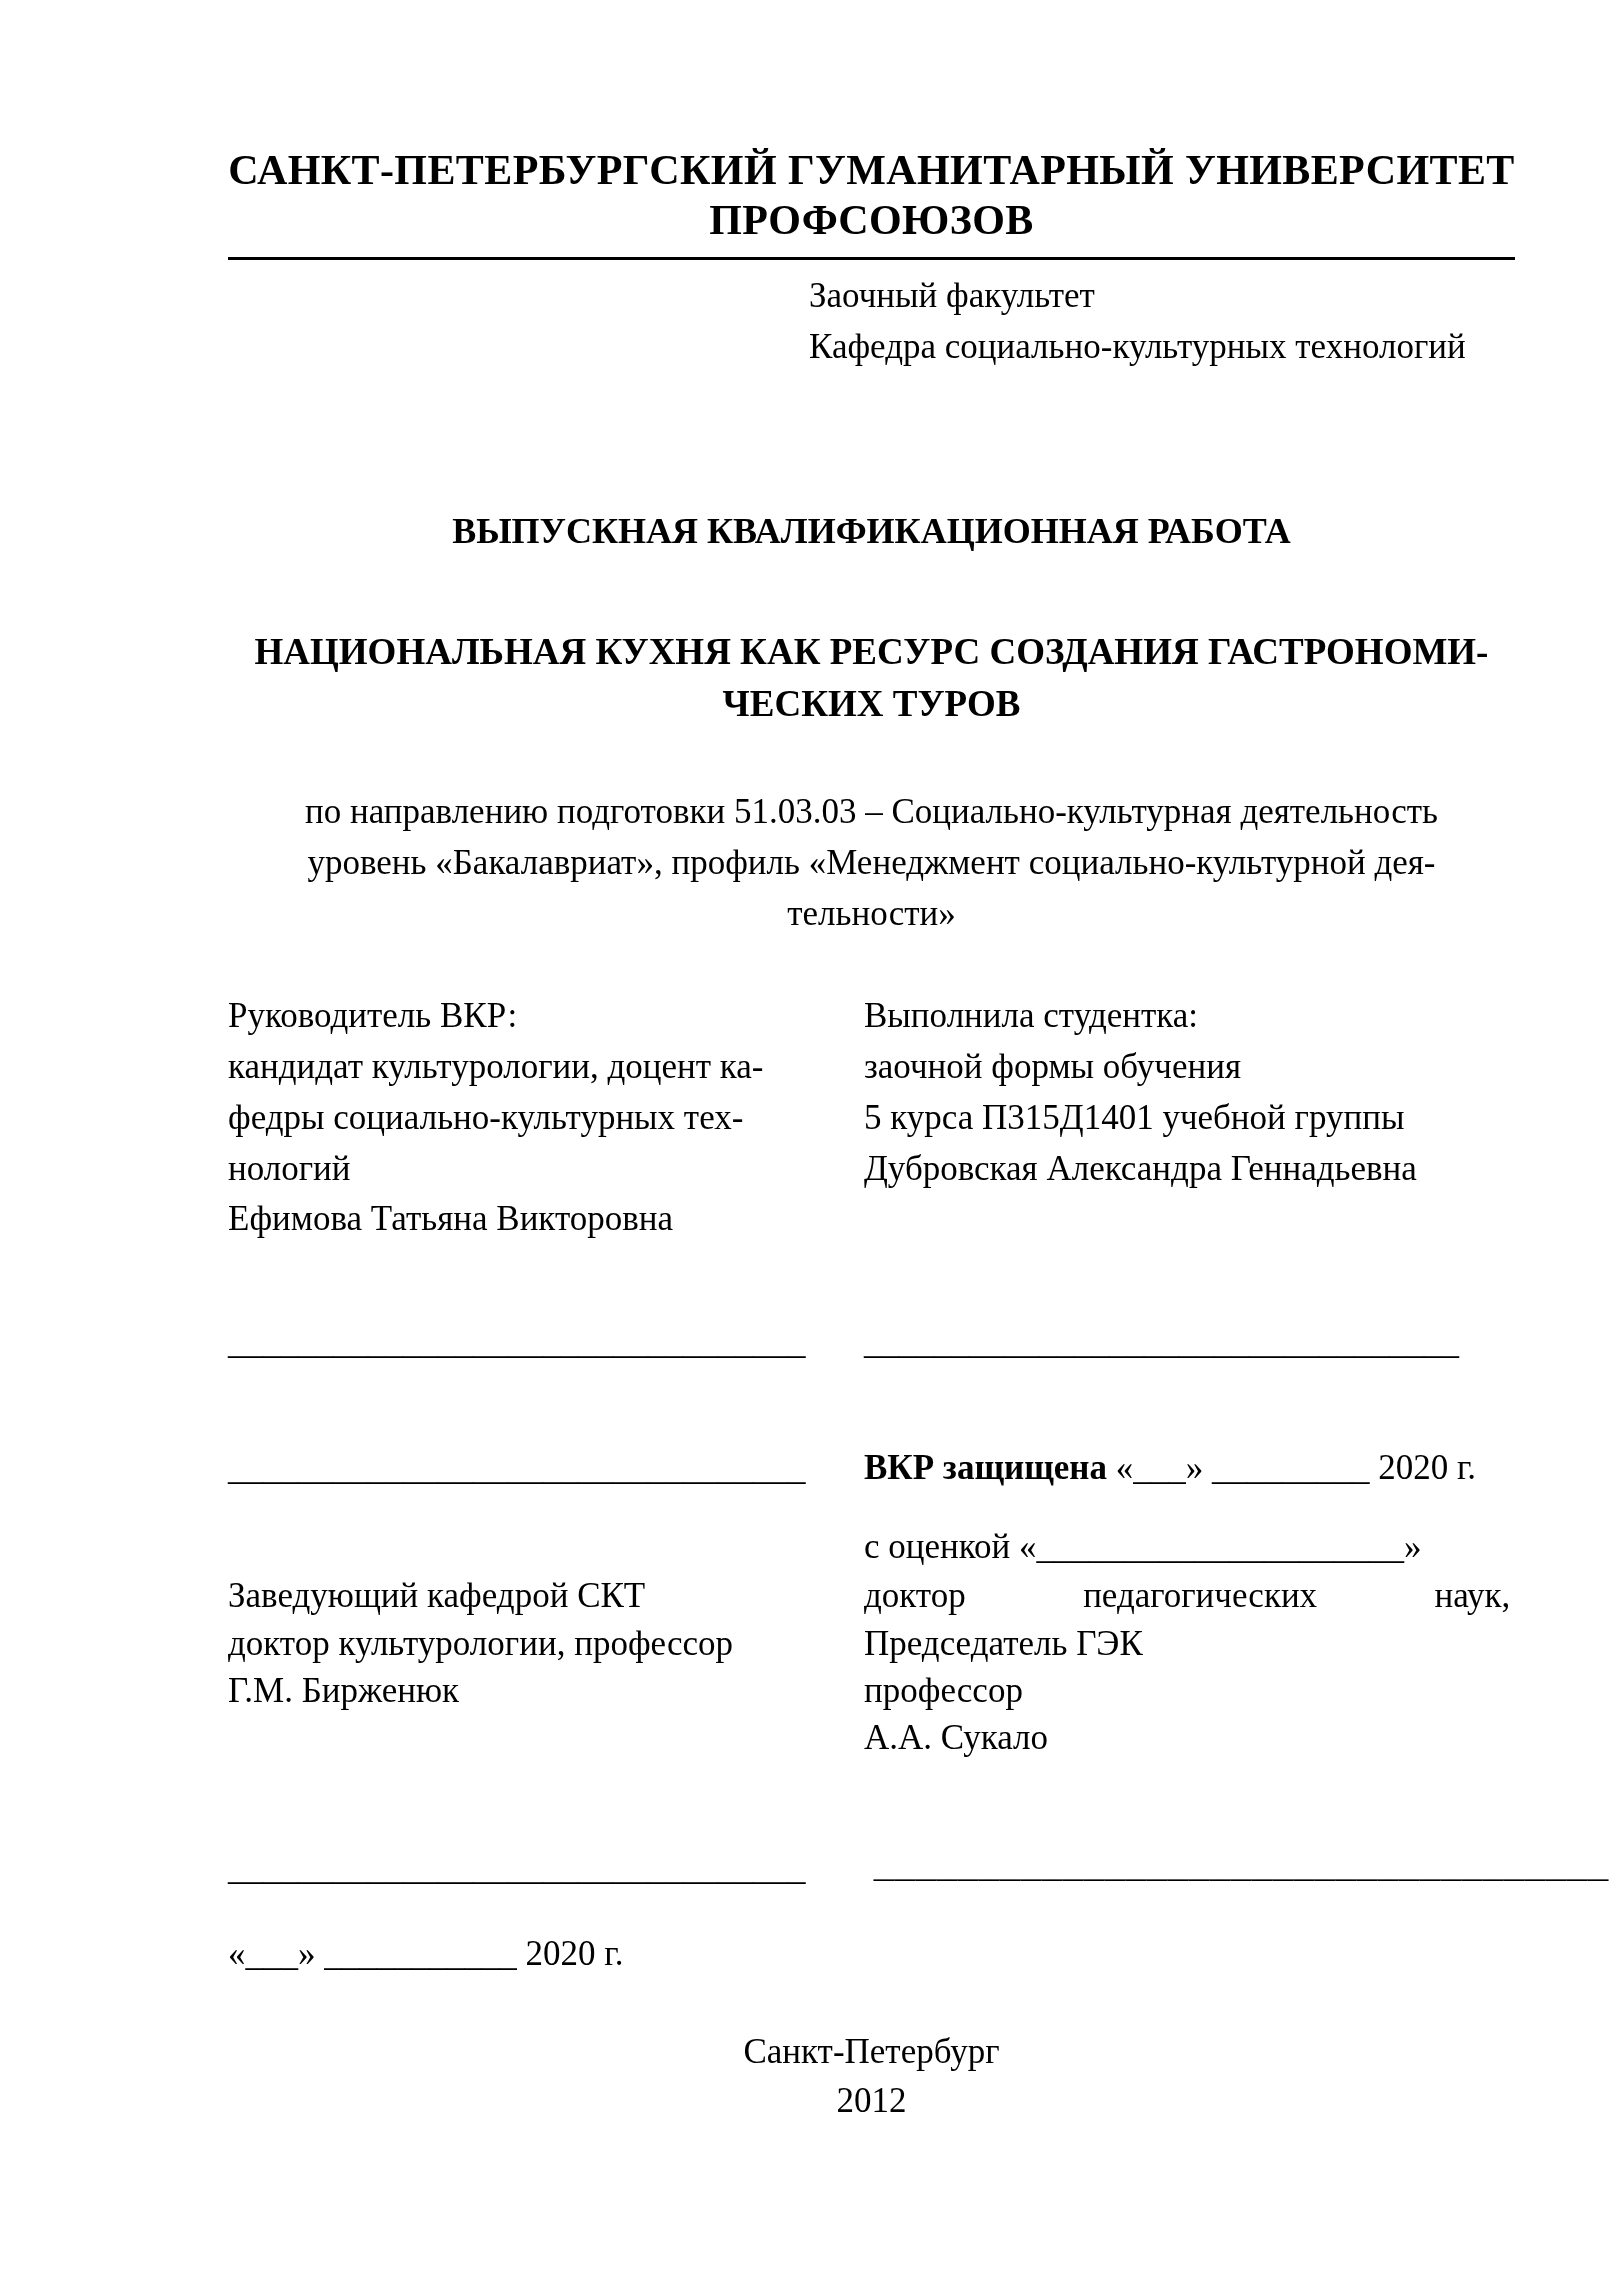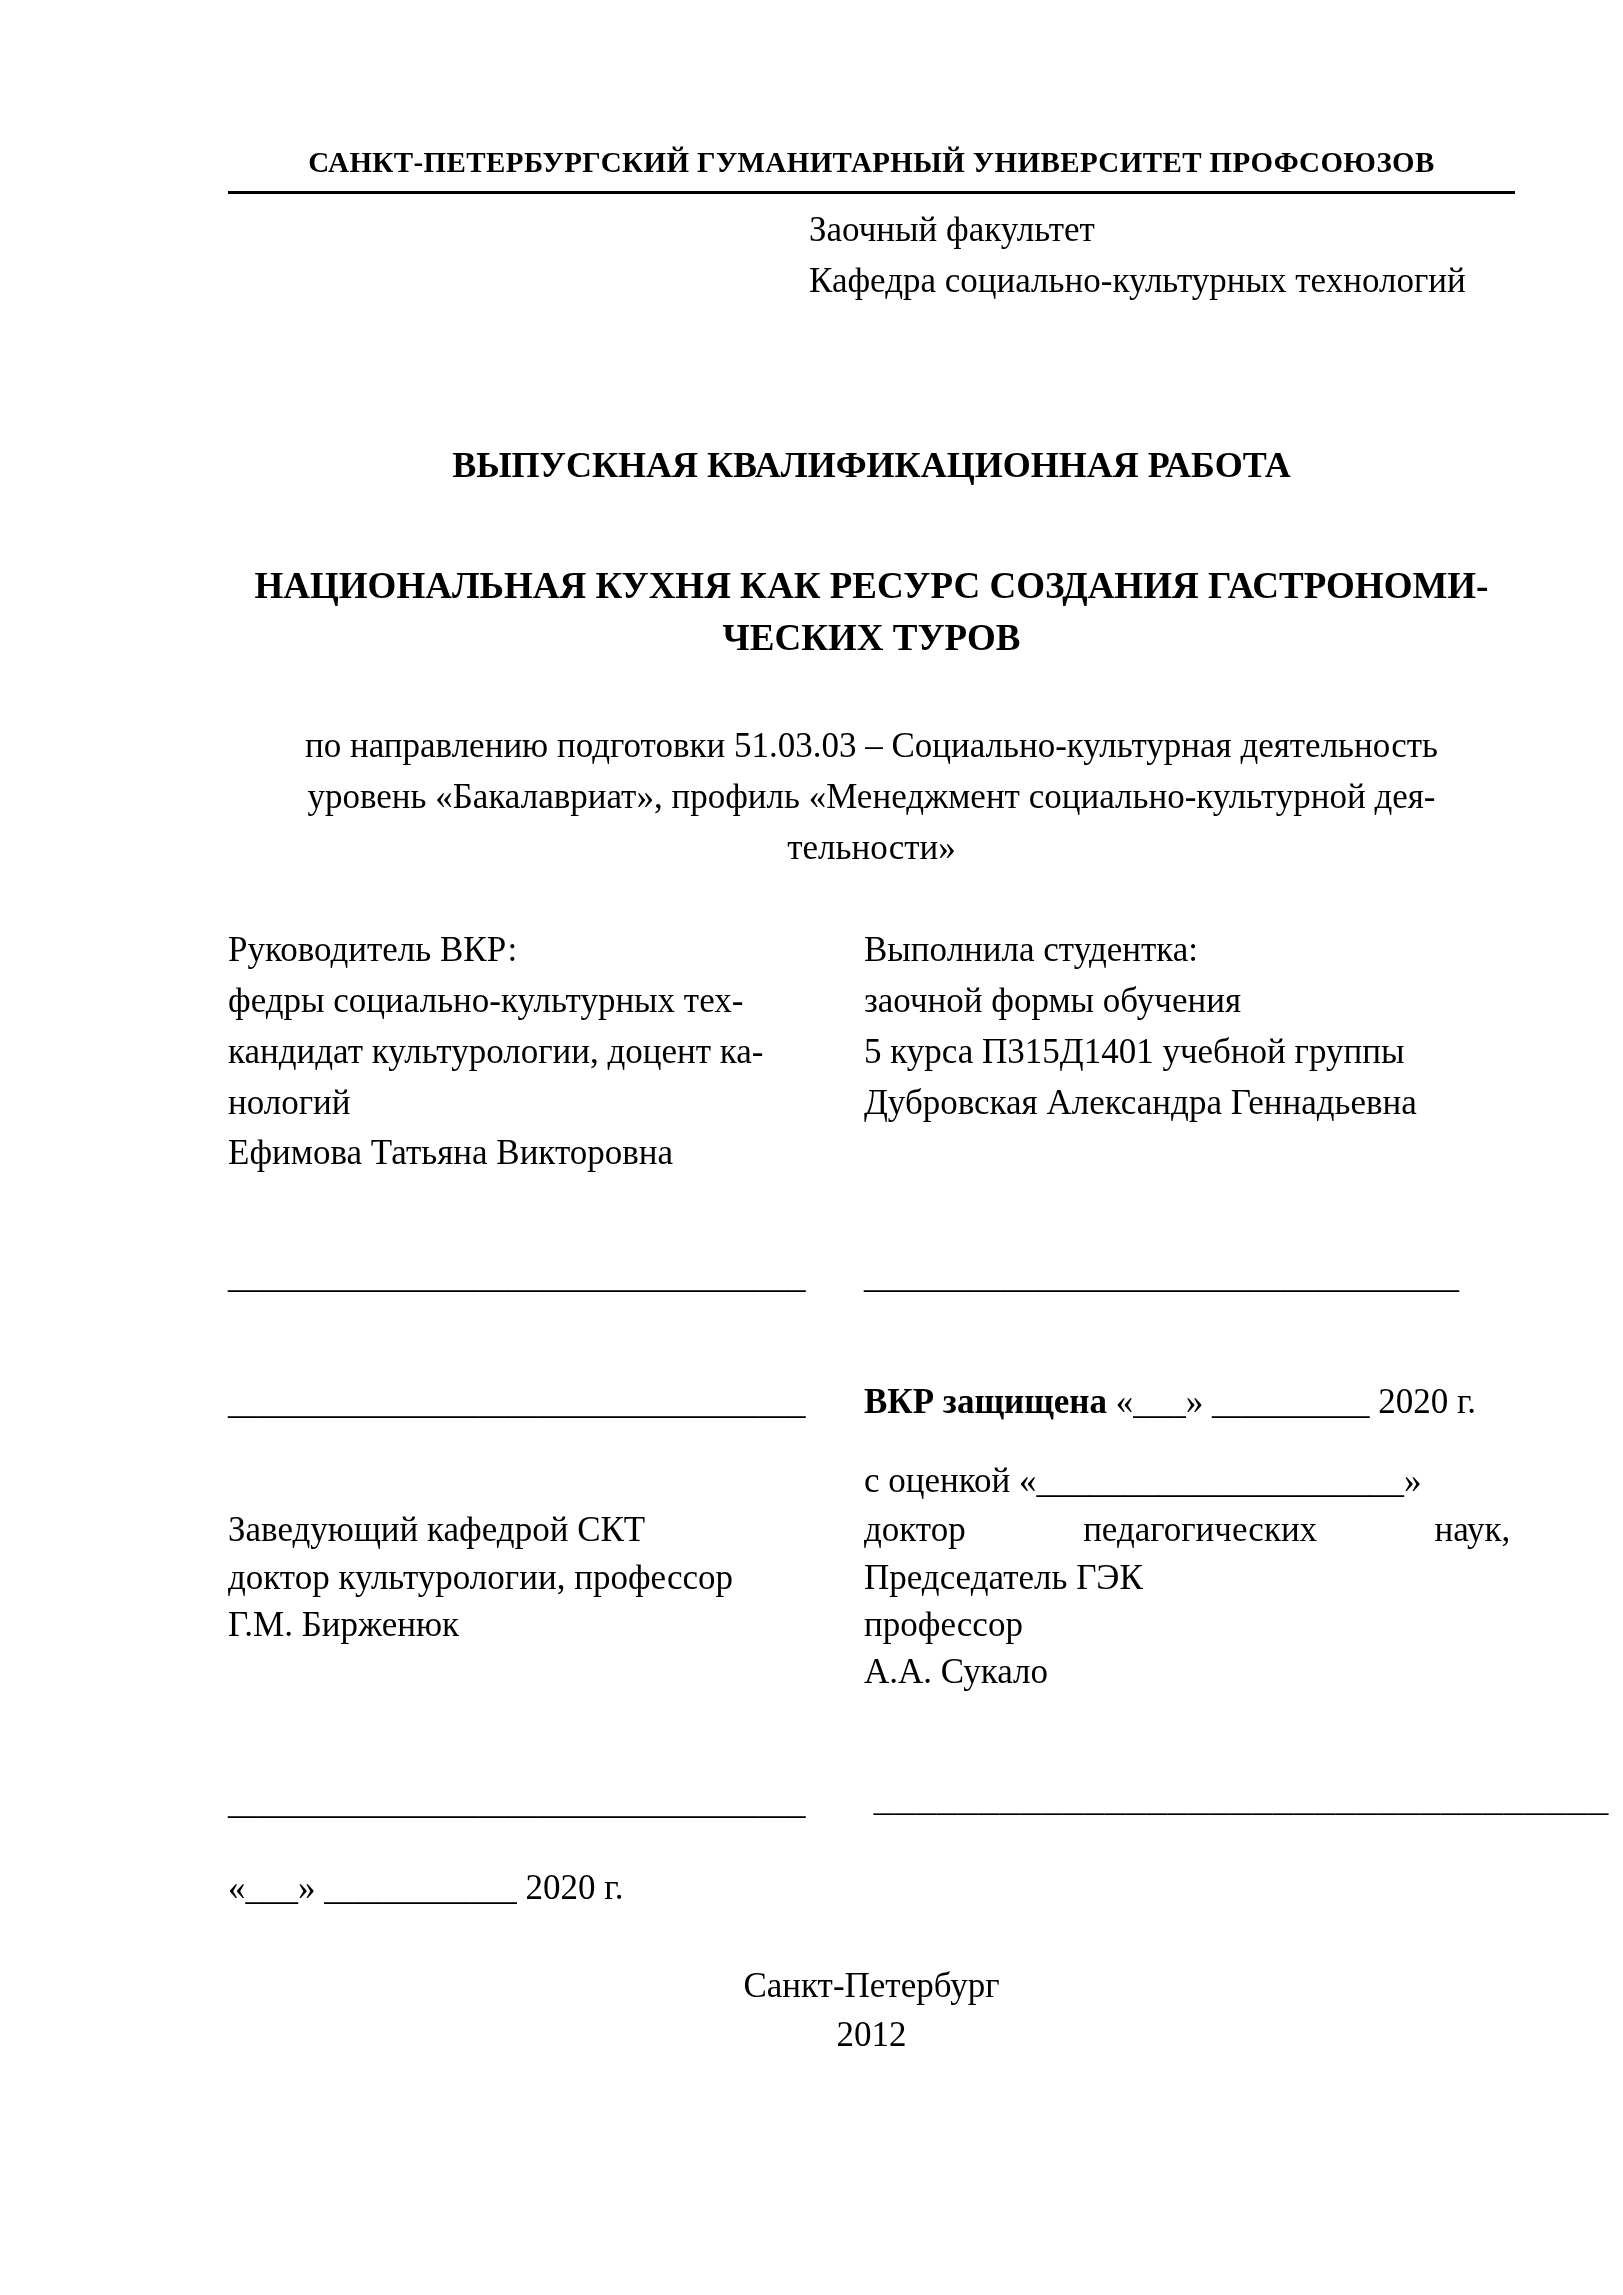--- a/index.html
+++ b/index.html
@@ -15,21 +15,21 @@
     color: #000000;
     font-family: "Liberation Serif", "DejaVu Serif", serif;
     font-size: 35px;
     line-height: 1.45;
     box-sizing: border-box;
     padding: 145px 108px 0 228px;
     overflow: hidden;
   }
   .b { font-weight: bold; }
   .univ {
-    font-size: 29px;
+    font-size: 42px;
     font-weight: bold;
     text-align: center;
     line-height: 1.2;
     letter-spacing: 0.4px;
   }
   .rule {
     border-bottom: 3.1px solid #000;
     margin-top: 11px;
   }
   .dept { margin-top: 11px; padding-left: 581px; }
@@ -86,22 +86,22 @@
 
   <div class="program">
     <div class="line">по направлению подготовки 51.03.03 – Социально-культурная деятельность</div>
     <div class="line">уровень «Бакалавриат», профиль «Менеджмент социально-культурной дея-</div>
     <div class="line">тельности»</div>
   </div>
 
   <div class="row people-row">
     <div class="col-l">
       <div class="line">Руководитель ВКР:</div>
+      <div class="line">кандидат культурологии, доцент ка-</div>
       <div class="line">федры социально-культурных тех-</div>
-      <div class="line">кандидат культурологии, доцент ка-</div>
       <div class="line">нологий</div>
       <div class="line">Ефимова Татьяна Викторовна</div>
     </div>
     <div class="col-r">
       <div class="line">Выполнила студентка:</div>
       <div class="line">заочной формы обучения</div>
       <div class="line">5 курса П315Д1401 учебной группы</div>
       <div class="line">Дубровская Александра Геннадьевна</div>
     </div>
   </div>

